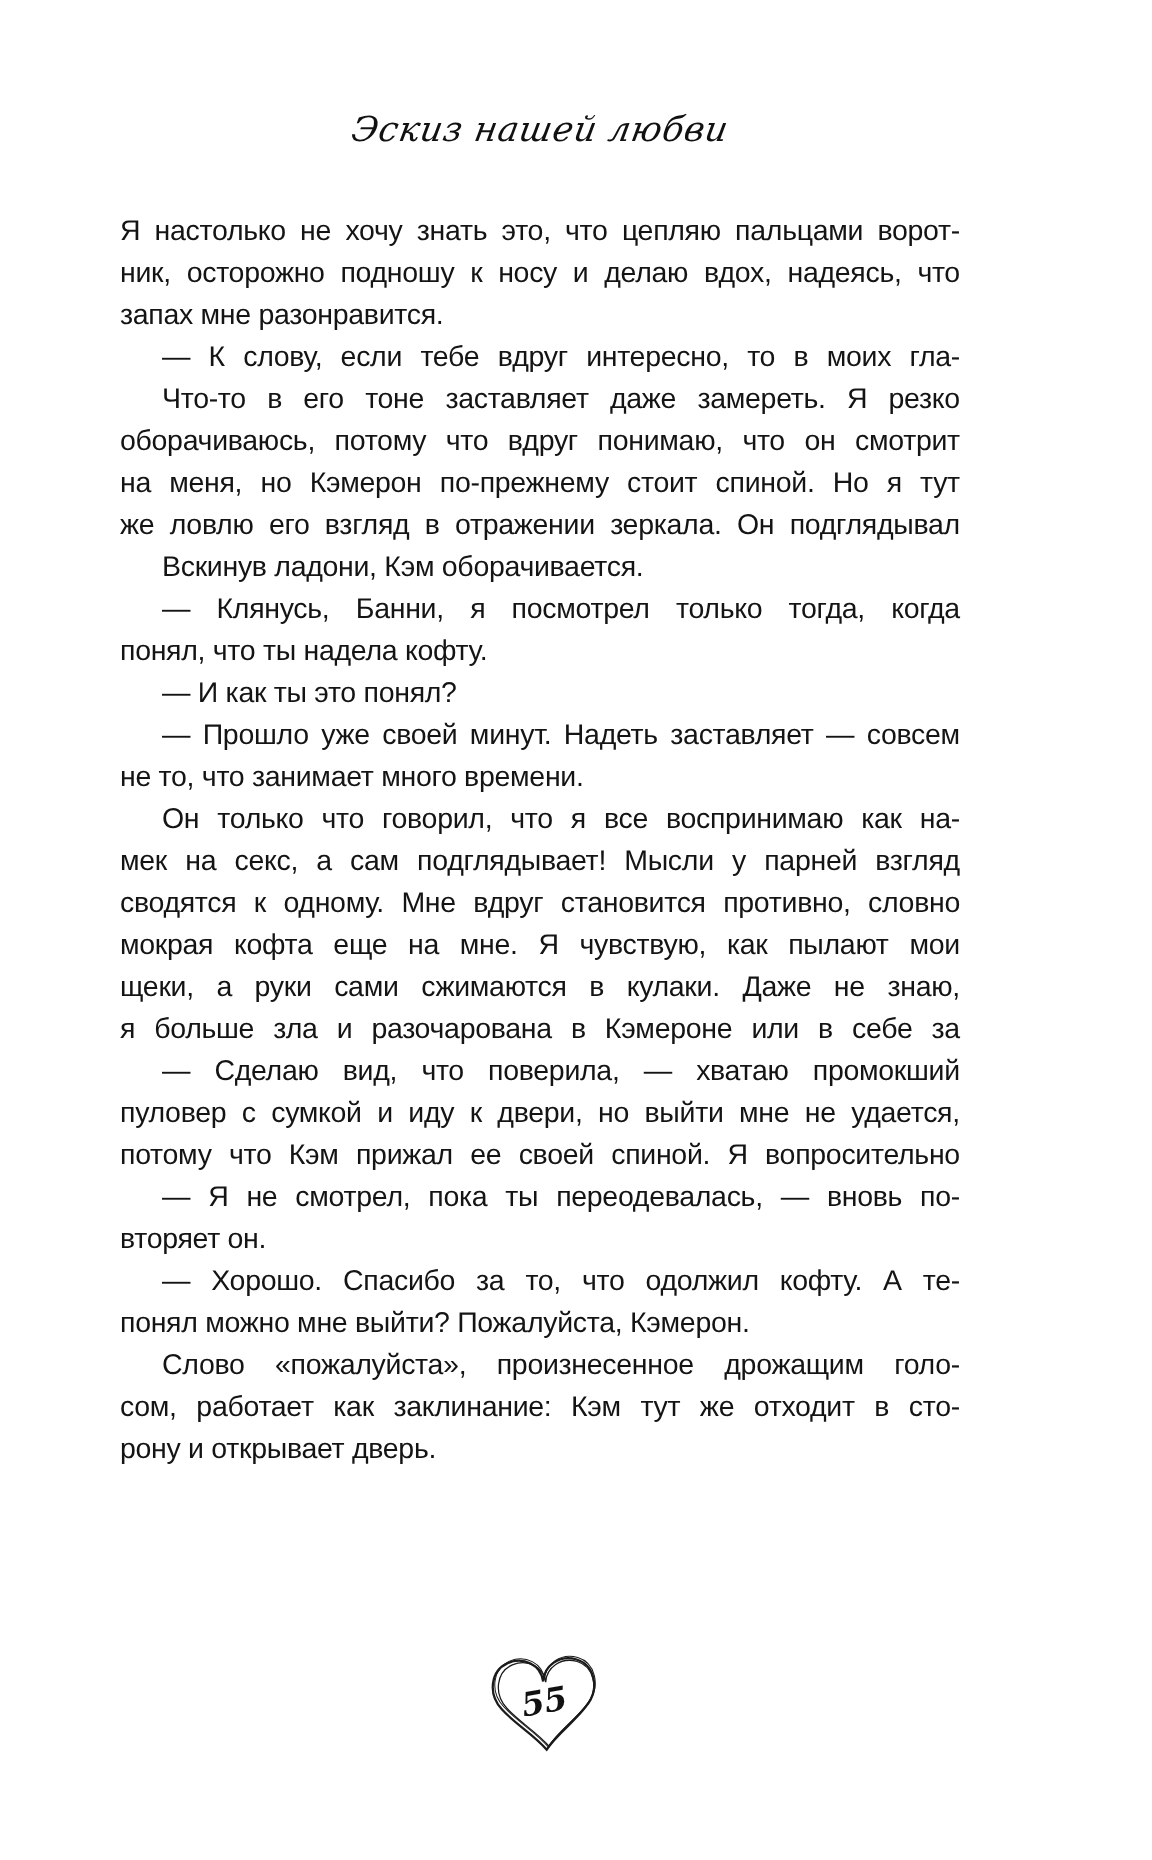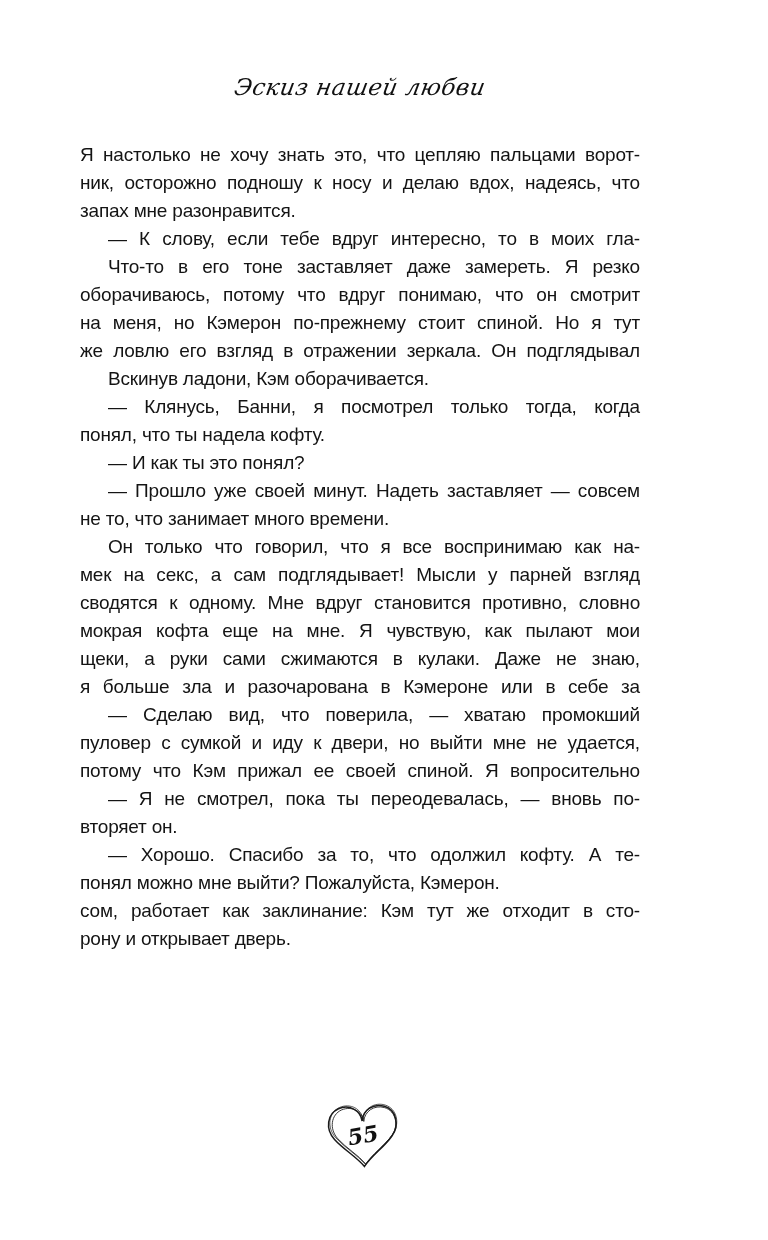--- a/index.html
+++ b/index.html
@@ -325,20 +325,27 @@
         <span class="word">Спасибо</span>
         <span class="word">за</span>
         <span class="word">то,</span>
         <span class="word">что</span>
         <span class="word">одолжил</span>
         <span class="word">кофту.</span>
         <span class="word">А</span>
         <span class="word">те-</span>
       </div>
       <div class="line">понял можно мне выйти? Пожалуйста, Кэмерон.</div>
+      <div class="line just indent">
+        <span class="word">Слово</span>
+        <span class="word">«пожалуйста»,</span>
+        <span class="word">произнесенное</span>
+        <span class="word">дрожащим</span>
+        <span class="word">голо-</span>
+      </div>
       <div class="line just">
         <span class="word">сом,</span>
         <span class="word">работает</span>
         <span class="word">как</span>
         <span class="word">заклинание:</span>
         <span class="word">Кэм</span>
         <span class="word">тут</span>
         <span class="word">же</span>
         <span class="word">отходит</span>
         <span class="word">в</span>

